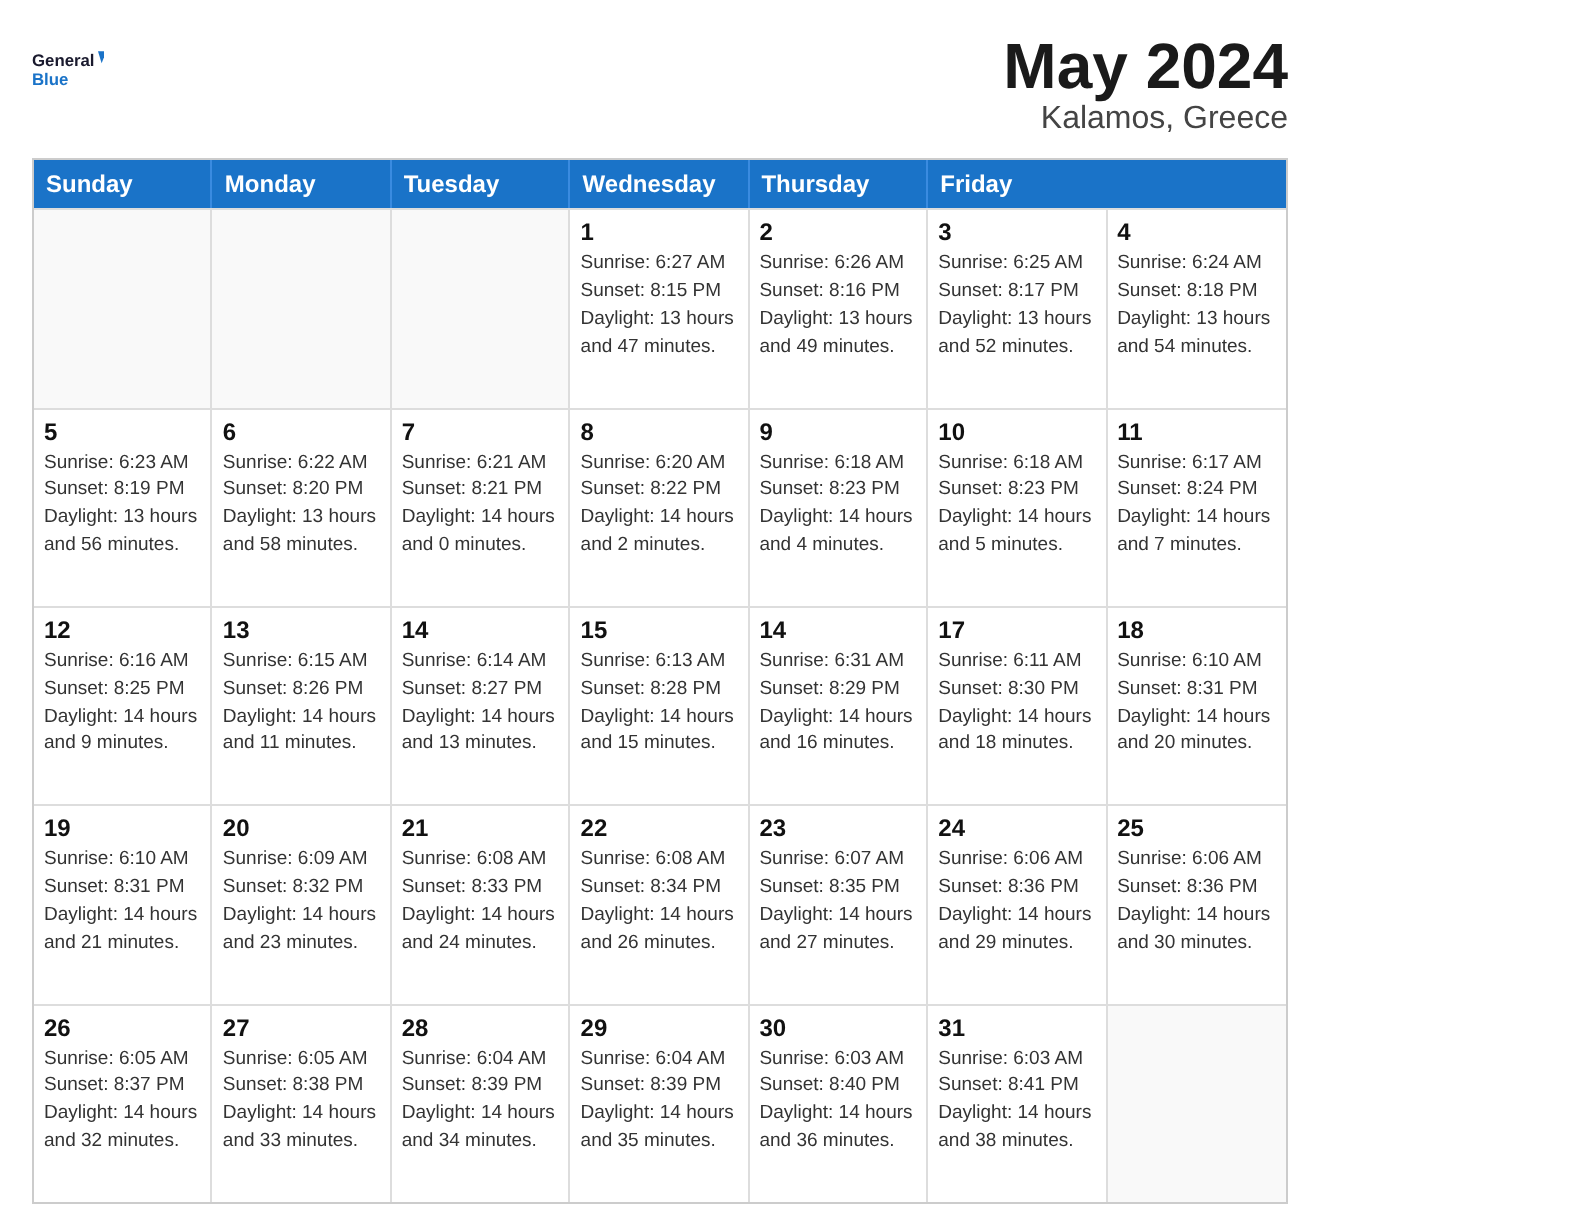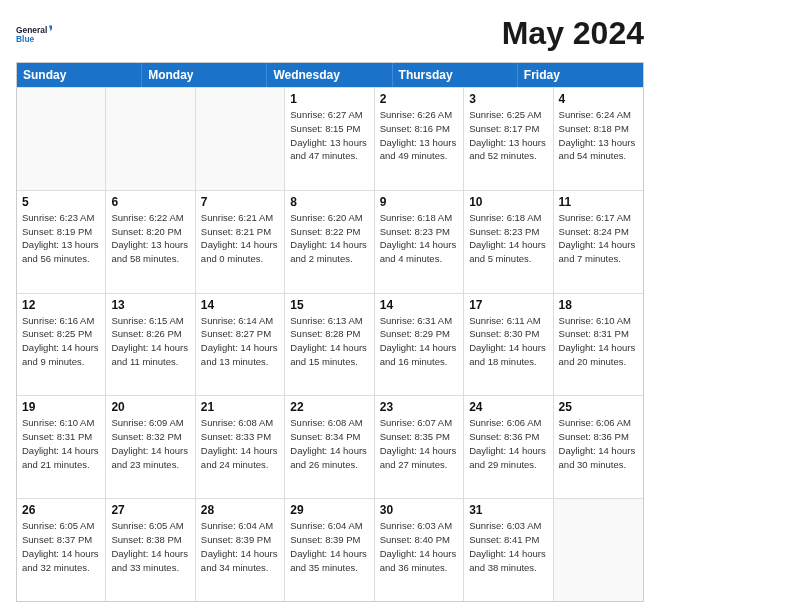--- a/index.html
+++ b/index.html
@@ -42,21 +42,21 @@
       color: #444;
     }
     .calendar {
       flex: 1;
       display: flex;
       flex-direction: column;
       border: 1px solid #ccc;
     }
     .cal-header {
       display: grid;
-      grid-template-columns: repeat(5, 1fr);
+      grid-template-columns: repeat(7, 1fr);
       background: #1a73c8;
     }
     .cal-header-cell {
       color: #fff;
       font-size: 12px;
       font-weight: bold;
       padding: 5px 6px;
       text-align: left;
       border-right: 1px solid #3a8be0;
     }
@@ -109,27 +109,29 @@
   <div class="header">
     <div class="logo">
   <svg width="36" height="36" viewBox="0 0 60 36">
     <text x="0" y="16" font-size="14" font-weight="bold" fill="#1a1a2e" font-family="Arial">General</text>
     <text x="0" y="32" font-size="14" font-weight="bold" fill="#1a73c8" font-family="Arial">Blue</text>
     <polygon points="55,4 62,4 58,14" fill="#1a73c8"></polygon>
   </svg>
 </div>
     <div class="title-block">
       <div class="main-title">May 2024</div>
+      <div class="subtitle">Kalamos, Greece</div>
     </div>
   </div>
 
   <div class="calendar">
     <div class="cal-header">
     <div class="cal-header-cell">Sunday</div>
         <div class="cal-header-cell">Monday</div>
+        <div class="cal-header-cell">Tuesday</div>
         <div class="cal-header-cell">Wednesday</div>
         <div class="cal-header-cell">Thursday</div>
         <div class="cal-header-cell">Friday</div>
       </div>
     <div class="cal-body">
     <div class="cal-row">
           <div class="cal-cell empty"></div>
           <div class="cal-cell empty"></div>
           <div class="cal-cell empty"></div>
           <div class="cal-cell">

